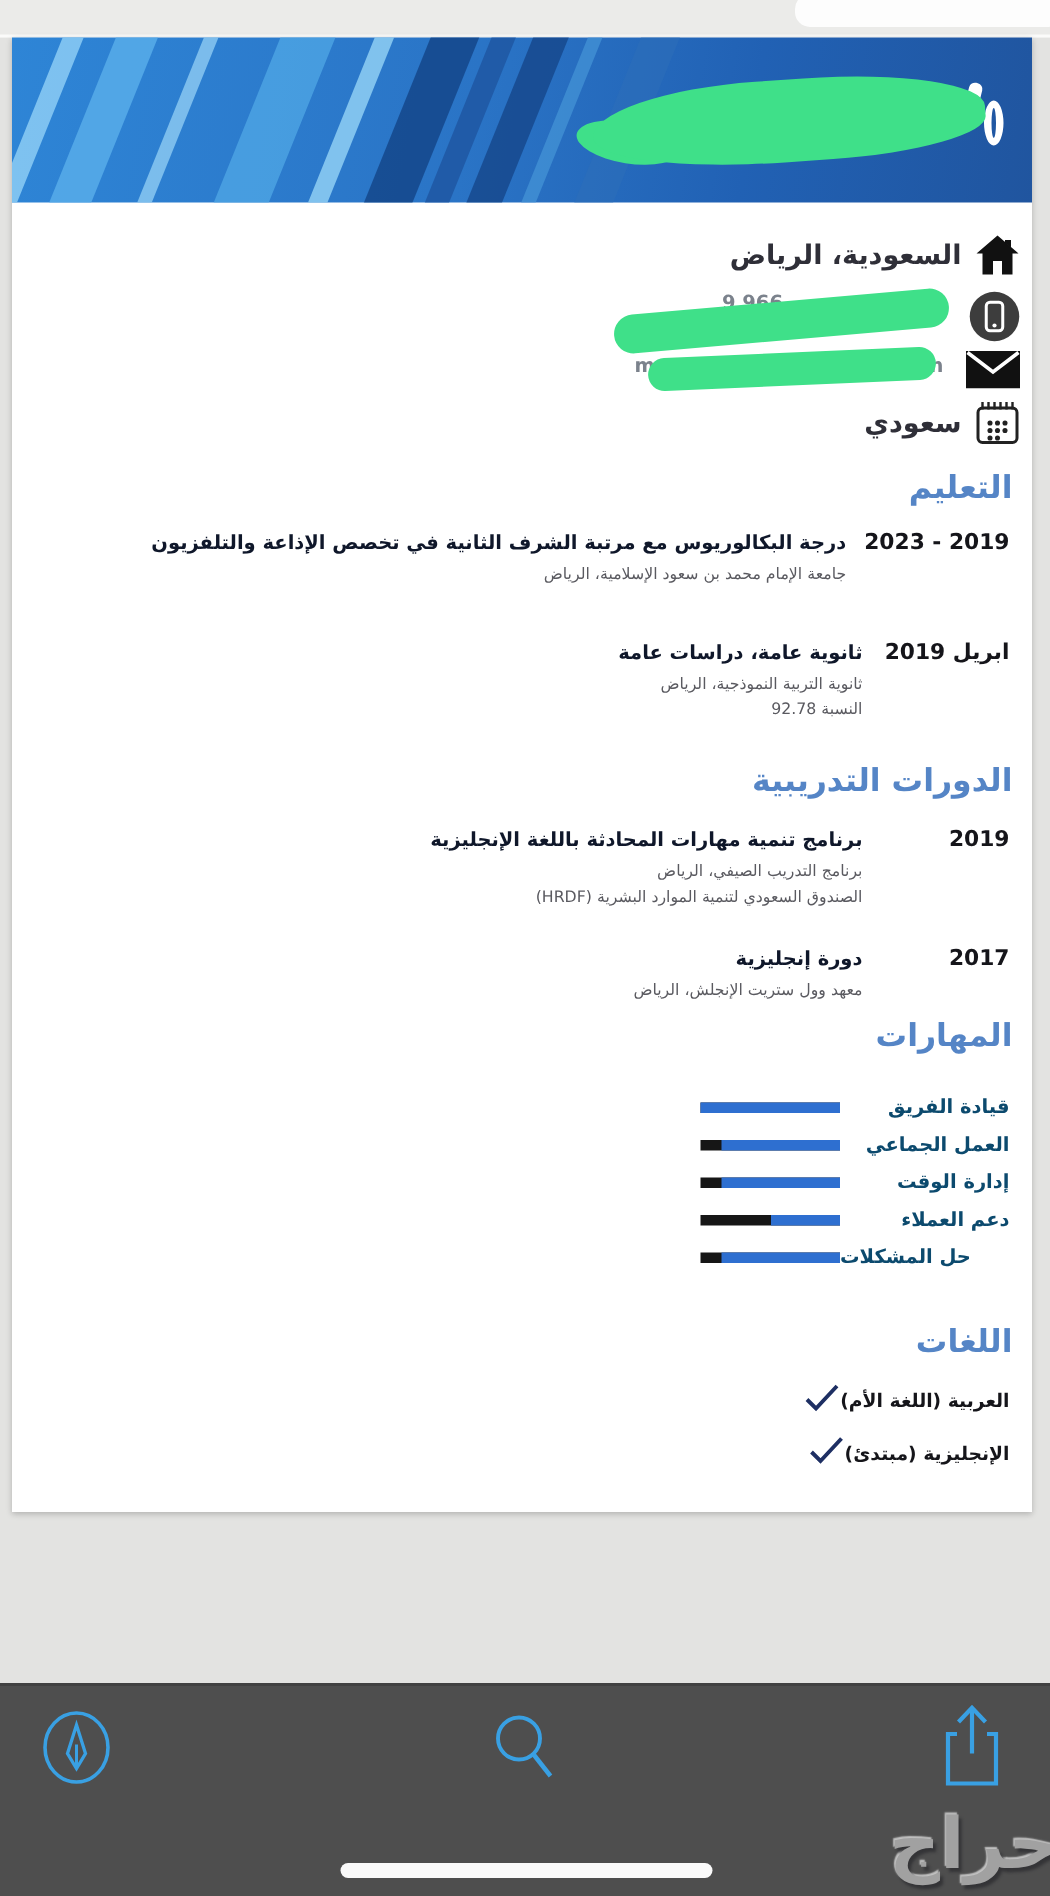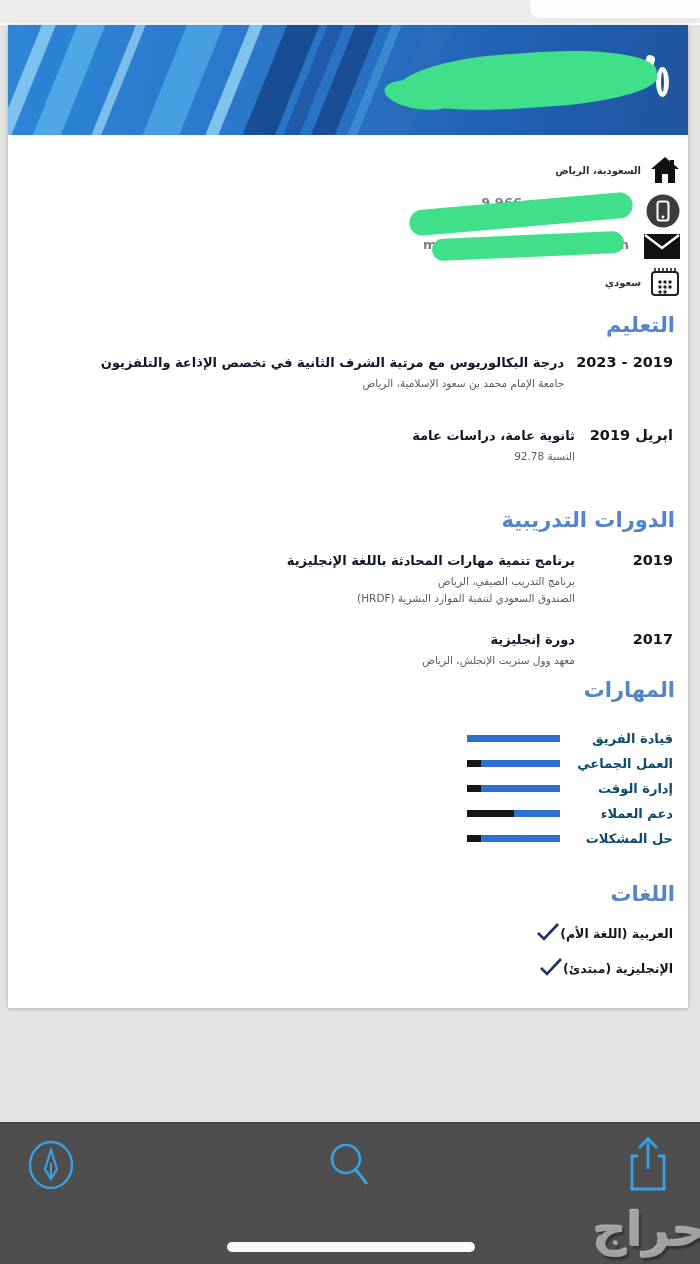--- a/index.html
+++ b/index.html
@@ -32,21 +32,21 @@
   .fr1{left:408px;top:64px;width:18px;height:18px;}
   .fr2{left:610px;top:44px;width:16px;height:18px;}
   .fr3{left:648px;top:42px;width:13px;height:30px;border-width:5px;}
   .fbar1{left:582px;top:56px;width:28px;height:9px;background:#fff;border-radius:5px;transform:rotate(-8deg);}
   .fbar2{left:636px;top:30px;width:9px;height:24px;background:#fff;border-radius:4px;transform:rotate(14deg);}
   .blob{position:absolute;background:#3fe089;}
   .blob-name{left:387px;top:28px;width:262px;height:55px;border-radius:48% 52% 45% 55%/62% 55% 45% 52%;transform:rotate(-4deg);}
   .blob-name-tail{left:376px;top:56px;width:70px;height:28px;border-radius:50%;transform:rotate(9deg);}
   
   .c-row{position:absolute;right:8px;display:flex;direction:rtl;align-items:center;gap:9px;}
-  .c-label{font-size:10px;font-weight:600;color:#2f2f38;white-space:nowrap;}
+  .c-label{font-size:18px;font-weight:600;color:#2f2f38;white-space:nowrap;}
   .c-icon{flex:0 0 auto;display:flex;align-items:center;justify-content:center;}
   .phone-wrap,.mail-wrap{position:relative;}
   .redact-pill{position:absolute;background:#3fe089;border-radius:18px;}
   .partial-txt{position:absolute;color:#7b828c;font-size:13px;font-weight:600;}
   
   .sec-h{position:absolute;right:13px;left:12px;direction:rtl;text-align:right;
     font-size:21px;font-weight:bold;color:#5585c6;}
   .entry{position:absolute;right:15px;left:12px;display:flex;direction:rtl;gap:12px;text-align:right;}
   .e-date{flex:0 0 86px;font-size:14.5px;font-weight:bold;color:#15151a;white-space:nowrap;}
   .e-body{flex:1;}
@@ -166,20 +166,21 @@
       <div class="e-body">
         <div class="e-title">درجة البكالوريوس مع مرتبة الشرف الثانية في تخصص الإذاعة والتلفزيون</div>
         <div class="e-sub">جامعة الإمام محمد بن سعود الإسلامية، الرياض</div>
       </div>
     </div>
 
     <div class="entry" style="top:402px;">
       <div class="e-date">ابريل 2019</div>
       <div class="e-body">
         <div class="e-title">ثانوية عامة، دراسات عامة</div>
+        <div class="e-sub">ثانوية التربية النموذجية، الرياض</div>
         <div class="e-sub">النسبة 92.78</div>
       </div>
     </div>
 
     <div class="sec-h" style="top: 483px; color: rgb(85, 133, 198);">الدورات التدريبية</div>
 
     <div class="entry" style="top:527px;">
       <div class="e-date">2019</div>
       <div class="e-body">
         <div class="e-title">برنامج تنمية مهارات المحادثة باللغة الإنجليزية</div>
@@ -215,21 +216,21 @@
       <span class="bar" style="background: rgb(22, 22, 22);">
           <span class="bar-fill" style="width: 85%; background: rgb(46, 111, 208);"></span>
         </span>
     </div>
     <div class="skill" style="top:778px;">
       <span class="sk-label">دعم العملاء</span>
       <span class="bar" style="background: rgb(22, 22, 22);">
           <span class="bar-fill" style="width: 50%; background: rgb(46, 111, 208);"></span>
         </span>
     </div>
-    <div class="skill" style="top:803px;">
+    <div class="skill" style="top:803px;justify-content:flex-end;">
       <span class="sk-label">حل المشكلات</span>
       <span class="bar" style="background: rgb(22, 22, 22);">
           <span class="bar-fill" style="width: 85%; background: rgb(46, 111, 208);"></span>
         </span>
     </div>
 
     <div class="sec-h" style="top: 857px; color: rgb(85, 133, 198);">اللغات</div>
 
     <div class="lang" style="top:896px;">
       <span class="lang-label">العربية (اللغة الأم)</span>

